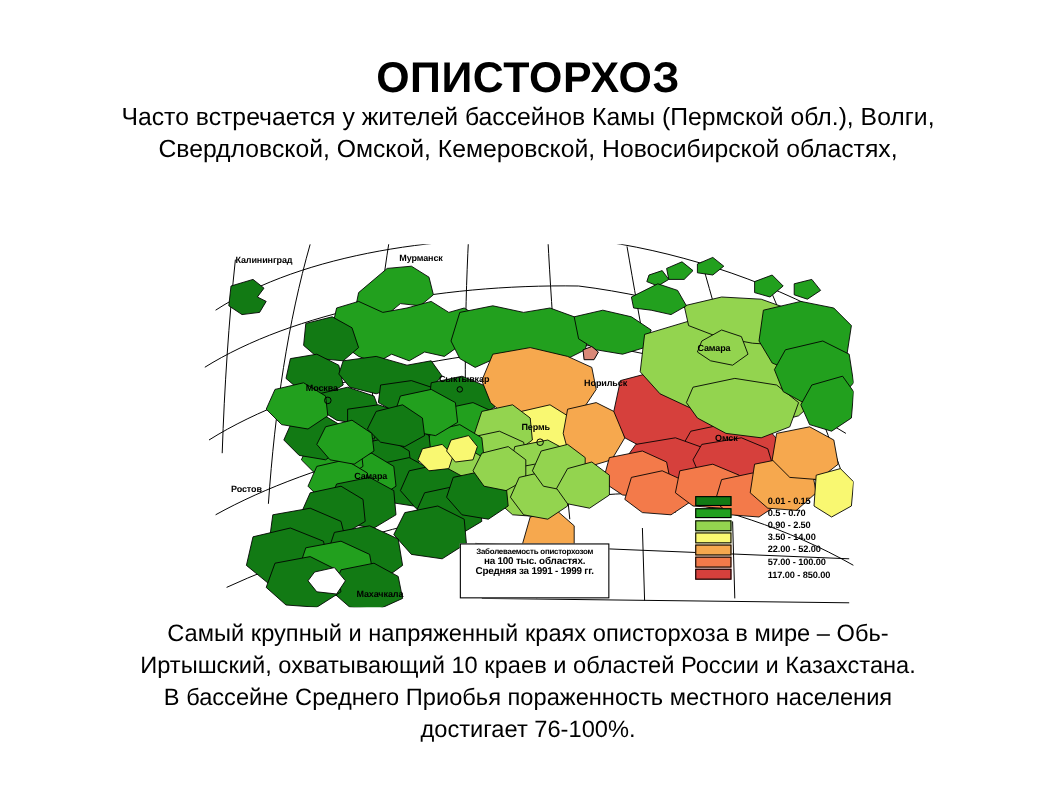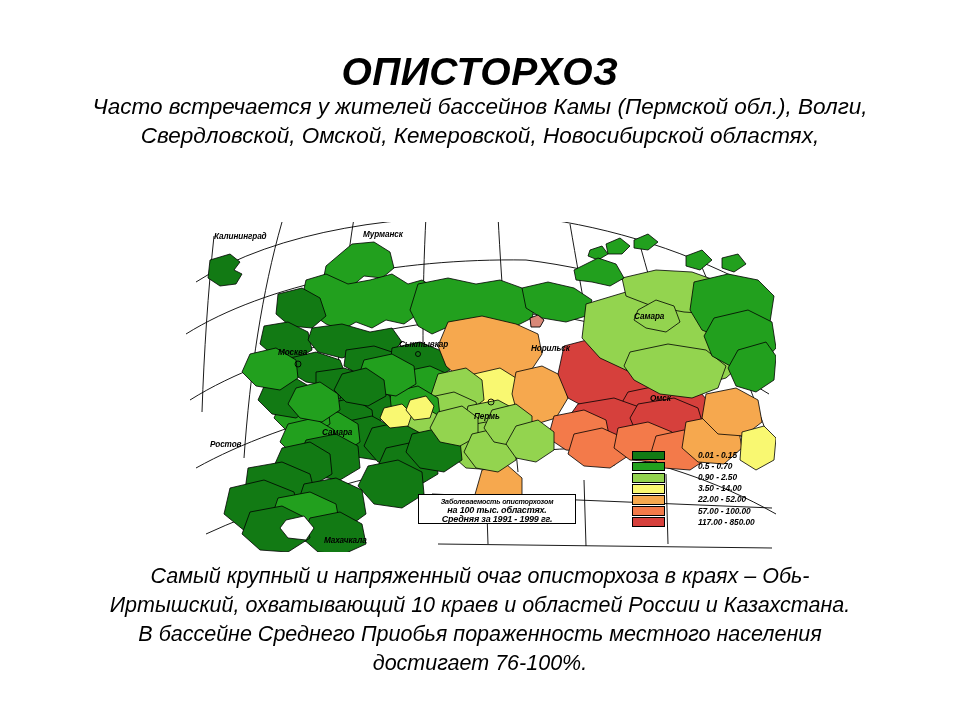--- a/index.html
+++ b/index.html
@@ -15,21 +15,20 @@
     font-family: "Liberation Sans", "DejaVu Sans", sans-serif;
     color: #000000;
     position: relative;
   }
 
   #slide {
     position: relative;
     width: 960px;
     height: 720px;
     background: #ffffff;
-    font-style: italic;
   }
 
   
   .slide-title {
     position: absolute;
     top: 26px;
     left: 0;
     width: 960px;
     text-align: center;
     font-size: 39px;
@@ -75,24 +74,24 @@
     inset: 0;
     width: 100%;
     height: 100%;
   }
 
   
   .map-caption-box {
     position: absolute;
     left: 232px;
     top: 272px;
-    width: 158px;
+    width: 136px;
     border: 1.6px solid #000;
     background: #ffffff;
-    padding: 3px 2px 0 2px;
+    padding: 3px 2px 20px 2px;
     text-align: center;
     font-size: 7.2px;
     font-weight: bold;
     line-height: 8.4px;
     letter-spacing: -0.2px;
     box-sizing: border-box;
   }
   .map-caption-box .cap-line { display: block; white-space: nowrap; }
   .map-caption-box .cap-big { font-size: 9px; }
 
@@ -292,21 +291,21 @@
       </g>
     </svg>
 
     <div>
       <span class="city-label" style="left:28px; top:10px;">Калининград</span>
       <span class="city-label" style="left:177px; top:8px;">Мурманск</span>
       <span class="city-label" style="left:345px; top:82px;margin-top:40px;">Норильск</span>
       <span class="city-label" style="left:448px; top:90px;">Самара</span>
       <span class="city-label" style="left:213px; top:118px;">Сыктывкар</span>
       <span class="city-label" style="left:92px; top:126px;">Москва</span>
-      <span class="city-label" style="left:288px; top:162px;margin-top:28px;">Пермь</span>
+      <span class="city-label" style="left:288px; top:162px;">Пермь</span>
       <span class="city-label" style="left:464px; top:172px;">Омск</span>
       <span class="city-label" style="left:136px; top:206px;">Самара</span>
       <span class="city-label" style="left:24px; top:218px;">Ростов</span>
       <span class="city-label" style="left:110px; top:314px;padding-left:28px;">Махачкала</span>
     </div>
 
     <div class="map-caption-box">
       <span class="cap-line">Заболеваемость описторхозом</span>
       <span class="cap-line cap-big">на 100 тыс. областях.</span>
       <span class="cap-line cap-big">Средняя за 1991 - 1999 гг.</span>
@@ -339,19 +338,19 @@
       </div>
       <div class="legend-row">
         <span class="legend-swatch" style="background:#d6403c"></span>
         <span class="legend-label">117.00 - 850.00</span>
       </div>
     </div>
 
   </div>
 
   <div class="outro-text">
-    <div>Самый крупный и напряженный очаг описторхоза в краях – Обь-</div>
+    <div>Самый крупный и напряженный краях описторхоза в мире – Обь-</div>
     <div>Иртышский, охватывающий 10 краев и областей России и Казахстана.</div>
     <div>В бассейне Среднего Приобья пораженность местного населения</div>
     <div>достигает 76-100%.</div>
   </div>
 
 </div>
 
 </body></html>

